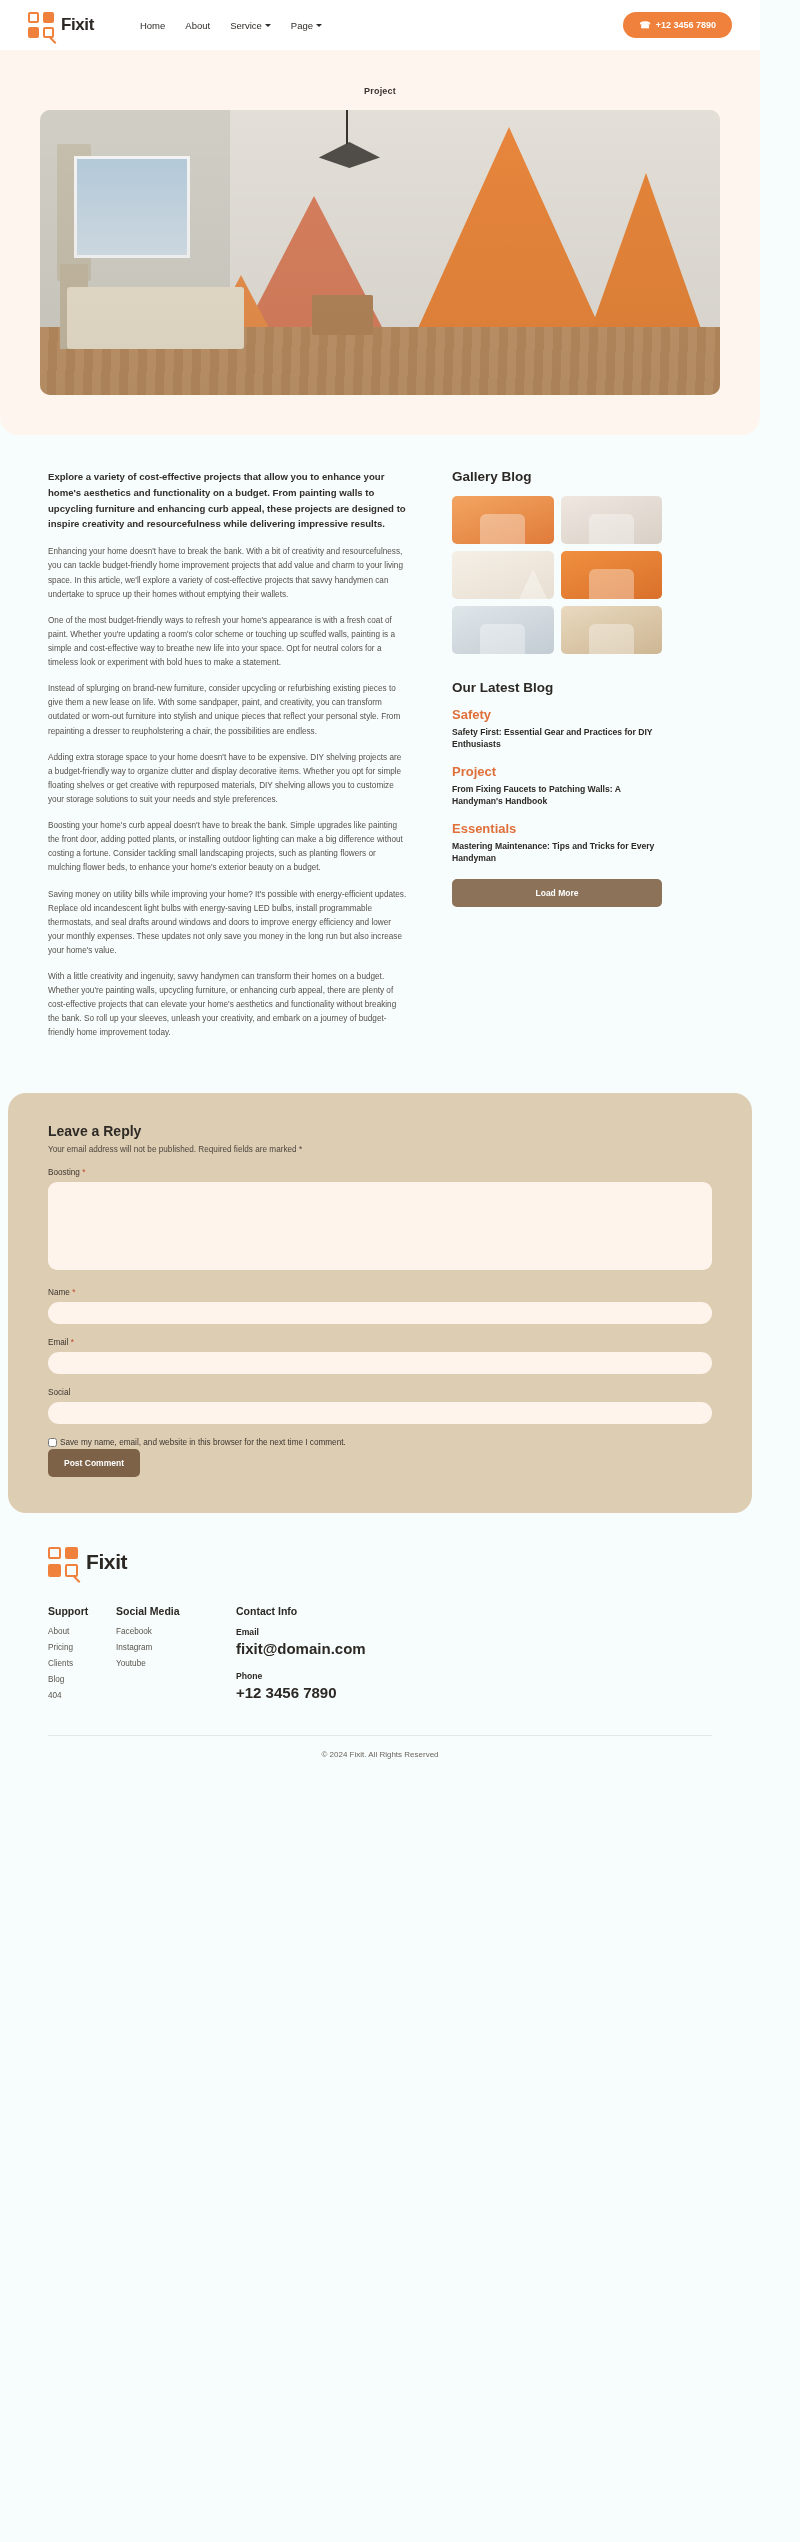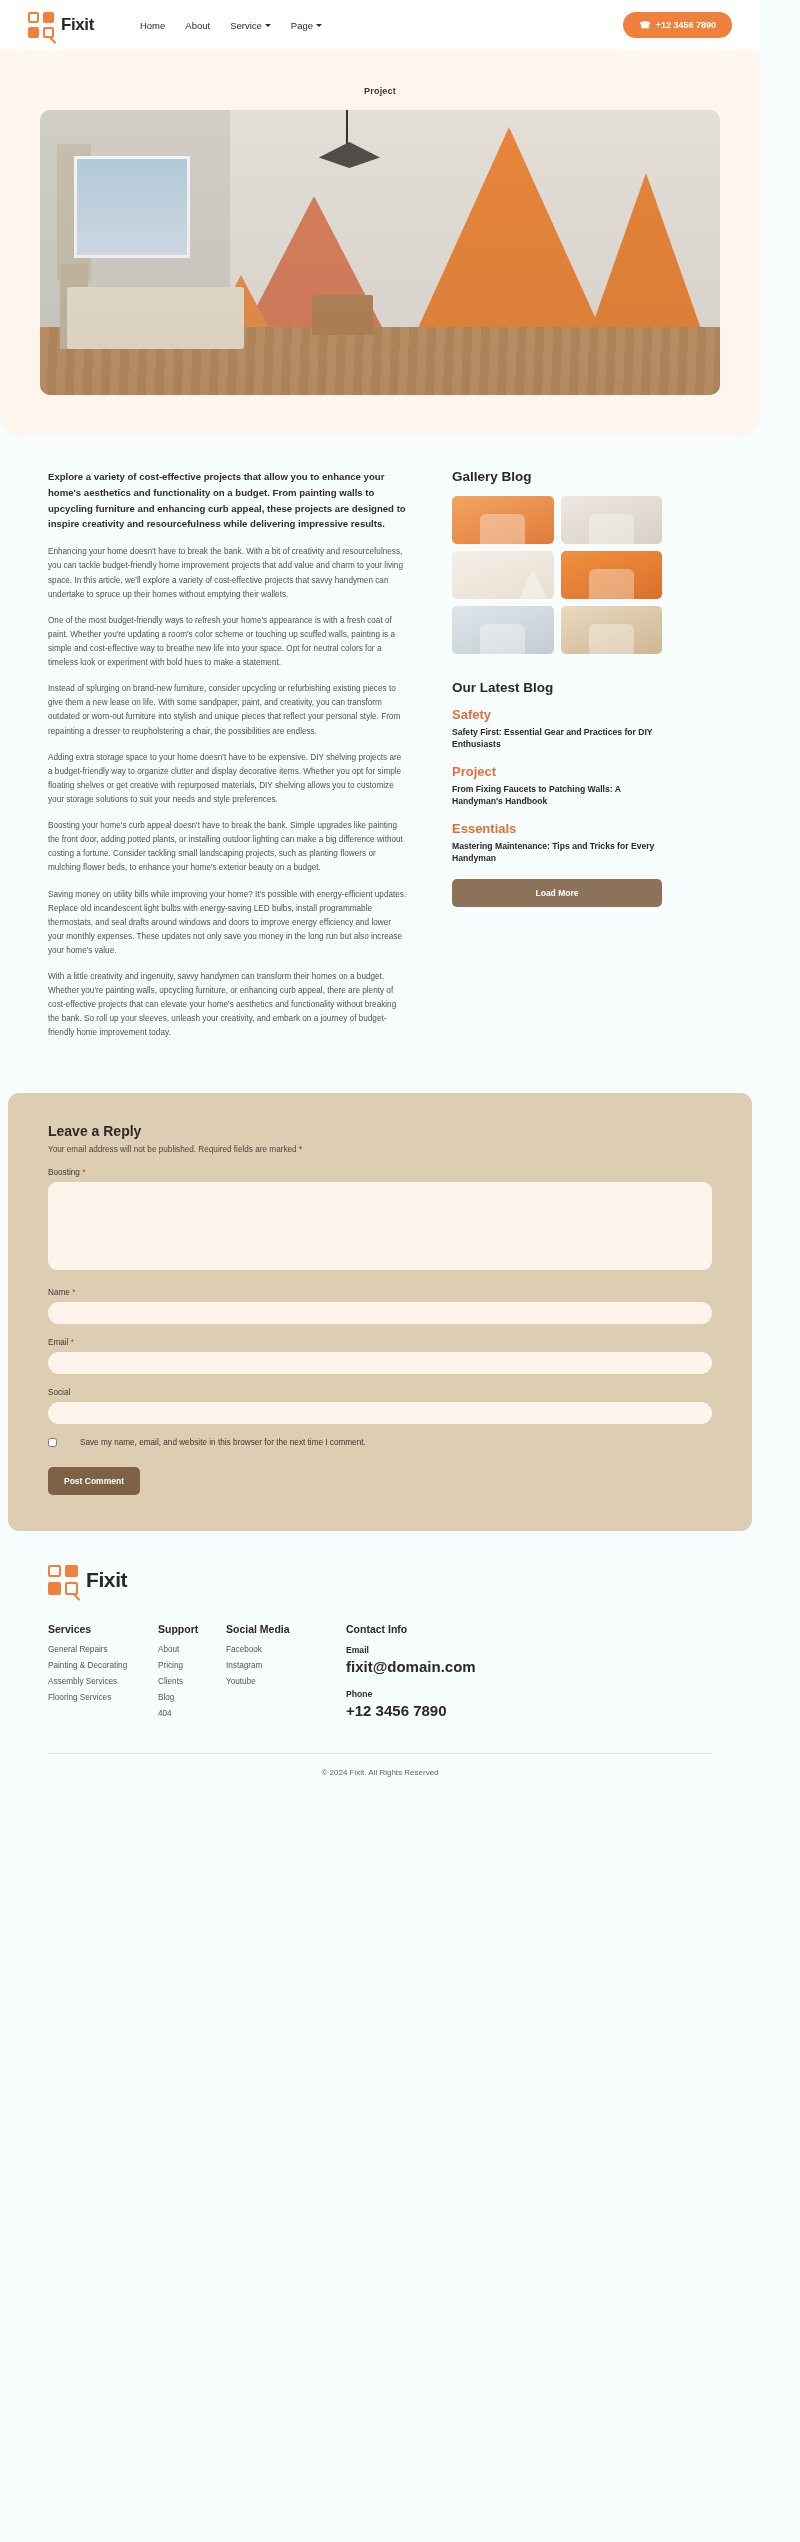--- a/index.html
+++ b/index.html
@@ -191,39 +191,39 @@
     padding: 9px 0;
     font-size: 8.5px;
     font-weight: bold;
     cursor: pointer;
   }
 
   
   .reply-wrap { padding: 0 0 0 0; background:#f7fdfd; }
   .reply {
     background: #ddcdb3;
-    border-radius: 11px;
+    border-radius: 18px;
     margin: 0 8px;
     padding: 30px 40px 36px;
   }
   .reply-title { font-size: 14px; font-weight: bold; color: #2e2a26; margin-bottom: 6px; }
   .reply-note { font-size: 8.2px; color: #4d463e; margin-bottom: 14px; }
   .field-label { font-size: 8.2px; color: #3c362f; margin-bottom: 5px; display:block; }
   .req { color: #c0452a; }
   textarea.input-box {
     width: 100%; height: 88px; border-radius: 9px; border: none;
     background: #fff4ec; resize: none; padding: 10px; font-size: 9px;
     font-family: "Liberation Sans", sans-serif; margin-bottom: 14px;
   }
   input.input-line {
     width: 100%; height: 22px; border-radius: 11px; border: none;
     background: #fff4ec; padding: 0 10px; font-size: 9px;
     font-family: "Liberation Sans", sans-serif; margin-bottom: 14px;
   }
-  .checkbox-row { display: flex; gap: 23px; margin-bottom: 20px; }
+  .checkbox-row { display: flex; gap: 3px; margin-bottom: 2px; }
   .checkbox-row input { width: 9px; height: 9px; }
   .checkbox-row label { font-size: 8.2px; color: #3c362f; }
   .post-btn {
     background: #7d6248; color: #fff; border: none; border-radius: 5px;
     padding: 9px 16px; font-size: 8.5px; font-weight: bold; cursor: pointer;
   }
 
   
   .footer { padding: 34px 48px 16px; background: #f7fdfd; }
   .footer-logo { display: flex; align-items: center; gap: 8px; margin-bottom: 28px; }
@@ -409,27 +409,20 @@
         <span class="lm-sq lm-1"></span>
           <span class="lm-sq lm-2"></span>
         <span class="lm-sq lm-3"></span>
           <span class="lm-sq lm-4"></span>
         <span class="lm-handle"></span>
       </div>
       <span class="logo-text">Fixit</span>
     </div>
 
     <div class="footer-cols">
-      <div class="fcol services">
-        <h4>Services</h4>
-        <a>General Repairs</a>
-        <a>Painting &amp; Decorating</a>
-        <a>Assembly Services</a>
-        <a>Flooring Services</a>
-      </div>
       <div class="fcol support">
         <h4>Support</h4>
         <a>About</a>
         <a>Pricing</a>
         <a>Clients</a>
         <a>Blog</a>
         <a>404</a>
       </div>
       <div class="fcol social">
         <h4>Social Media</h4>

